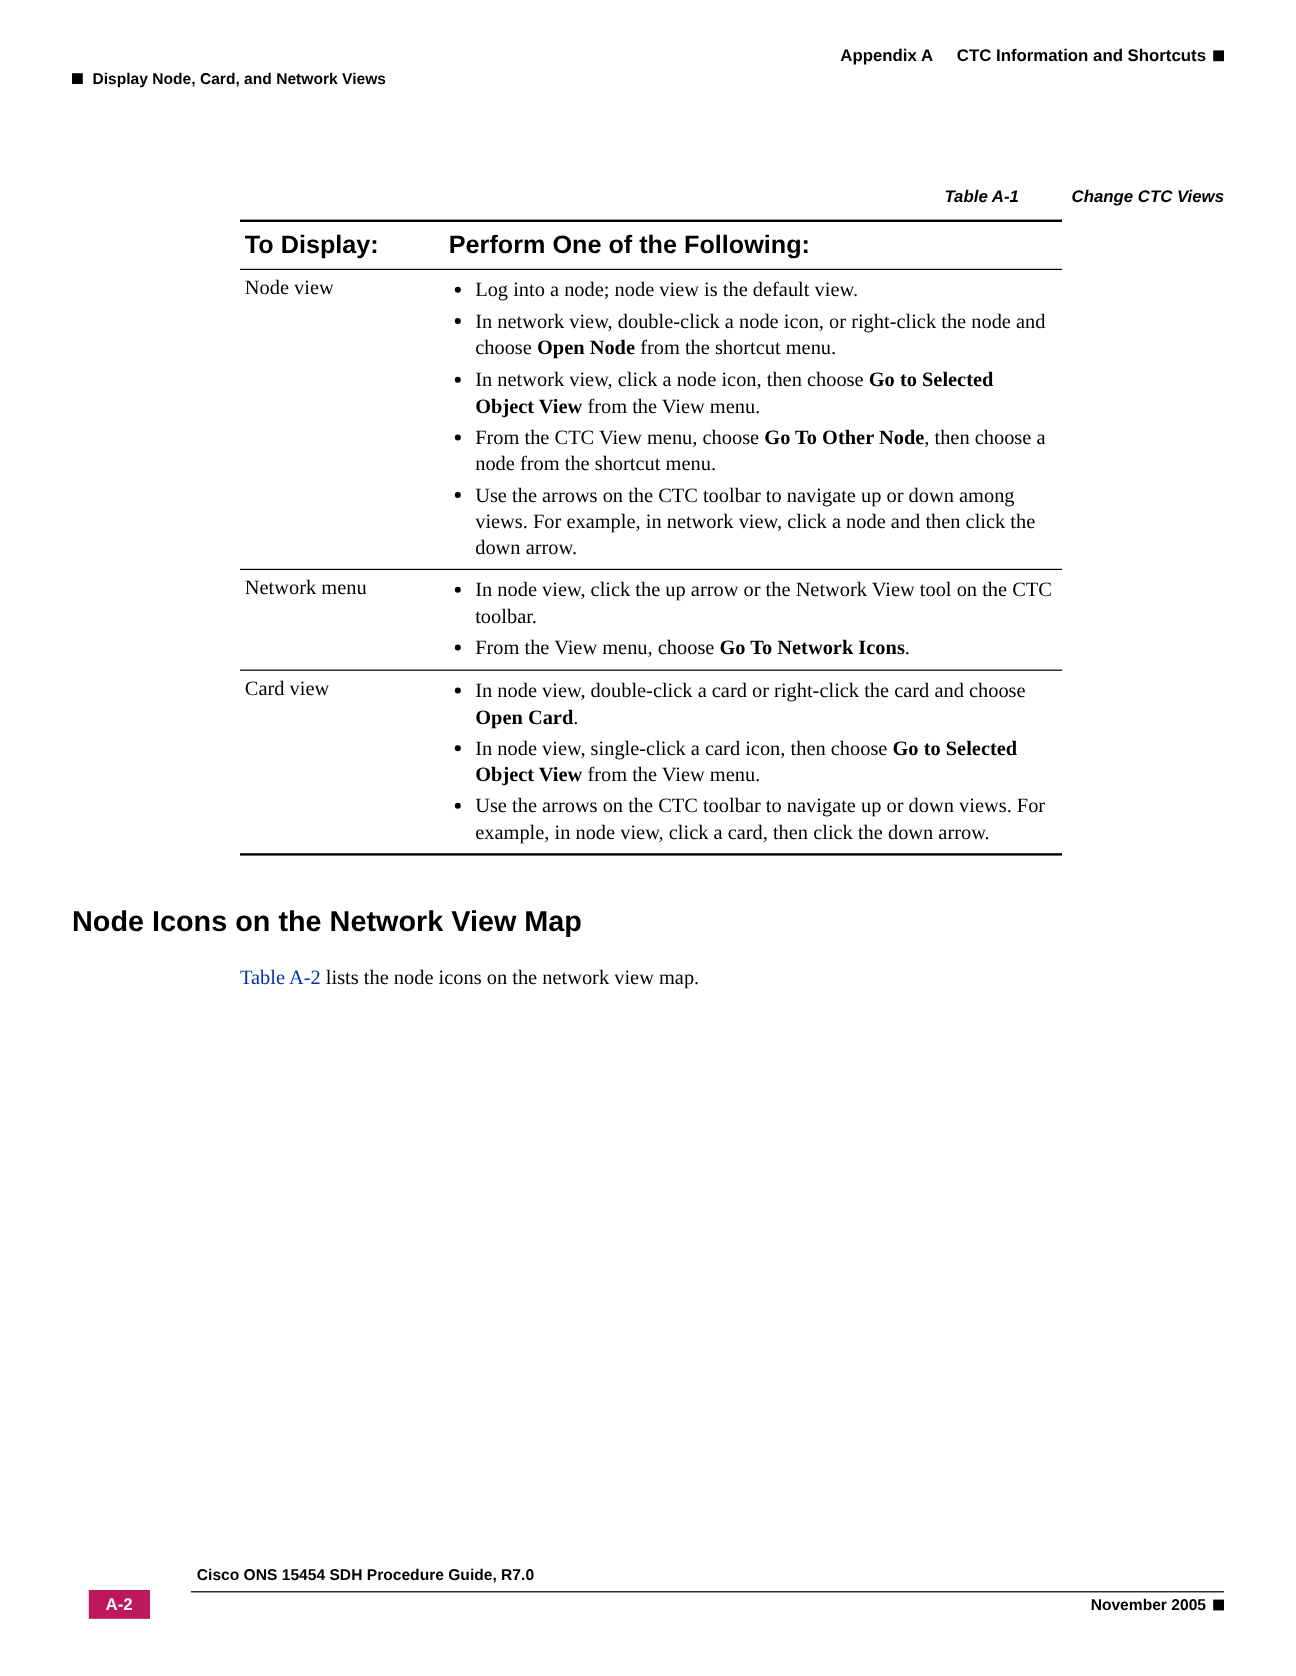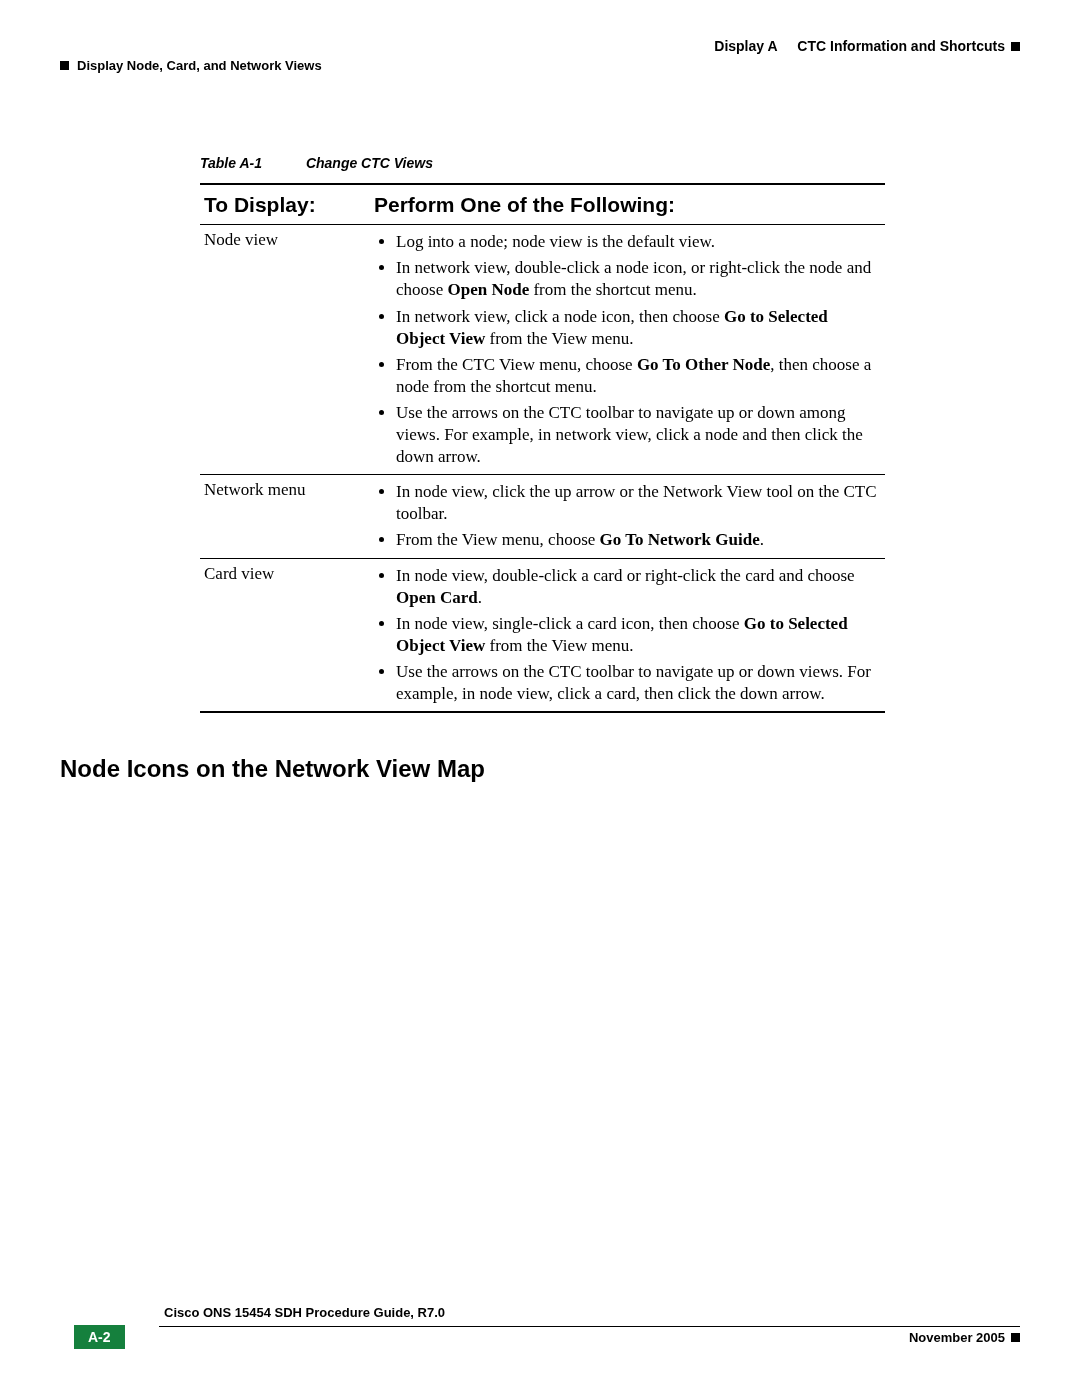--- a/index.html
+++ b/index.html
@@ -47,20 +47,21 @@
     align-items: center;
     gap: 8px;
   }
   .table-caption {
     margin-top: 82px;
     margin-left: 140px;
     font-family: Arial, Helvetica, sans-serif;
     font-style: italic;
     font-weight: bold;
     font-size: 14px;
+    text-align: right;
   }
   .table-caption .tnum { margin-right: 40px; }
   table.main-table {
     margin-top: 12px;
     margin-left: 140px;
     width: 685px;
     border-collapse: collapse;
     font-size: 17px;
     line-height: 1.3;
   }
@@ -110,21 +111,21 @@
     font-weight: bold;
     font-size: 13px;
     margin-top: -2px;
   }
   .footer-left {
     display:flex;
     align-items:center;
     gap:0;
   }
   .page-badge {
-    background:#15803d;
+    background:#be185d;
     color:#fff;
     font-family: Arial, Helvetica, sans-serif;
     font-weight:bold;
     font-size:14px;
     padding: 4px 14px;
     display:inline-block;
   }
   .footer-title {
     font-family: Arial, Helvetica, sans-serif;
     font-weight:bold;
@@ -136,21 +137,21 @@
   }
   .footer-right { display:flex; align-items:center; gap:6px;padding-left:31px; }
 </style>
 </head>
 <body>
 
 <div class="page">
   <div class="header-row">
     <span></span>
     <span class="header-right">
-      <span>Display A</span>
+      <span>Appendix A</span>
       <span>&nbsp;&nbsp;</span>
       <span>CTC Information and Shortcuts</span>
       <span class="hl-square"></span>
     </span>
   </div>
   <div class="header-sub">
     <span class="hl-square"></span>
     <span>Display Node, Card, and Network Views</span>
   </div>
 
@@ -177,38 +178,41 @@
               <li>From the CTC View menu, choose <b>Go To Other Node</b>, then choose a node from the shortcut menu.</li>
               <li>Use the arrows on the CTC toolbar to navigate up or down among views. For example, in network view, click a node and then click the down arrow.</li>
             </ul>
           </td>
         </tr>
         <tr>
           <td class="left-col">Network menu</td>
           <td>
             <ul class="bul">
               <li>In node view, click the up arrow or the Network View tool on the CTC toolbar.</li>
-              <li>From the View menu, choose <b>Go To Network Guide</b>.</li>
+              <li>From the View menu, choose <b>Go To Network Icons</b>.</li>
             </ul>
           </td>
         </tr>
         <tr>
           <td class="left-col">Card view</td>
           <td>
             <ul class="bul">
               <li>In node view, double-click a card or right-click the card and choose <b>Open Card</b>.</li>
               <li>In node view, single-click a card icon, then choose <b>Go to Selected Object View</b> from the View menu.</li>
               <li>Use the arrows on the CTC toolbar to navigate up or down views. For example, in node view, click a card, then click the down arrow.</li>
             </ul>
           </td>
         </tr>
       </tbody>
   </table>
 
   <div class="section-heading">Node Icons on the Network View Map</div>
+  <div class="section-text">
+    <span class="table-link">Table A-2</span><span> lists the node icons on the network view map.</span>
+  </div>
 </div>
 
 <div class="footer">
   <div class="footer-title">Cisco ONS 15454 SDH Procedure Guide, R7.0</div>
   <div class="footer-line"></div>
   <div class="footer-row">
     <span class="footer-left">
       <span class="page-badge">A-2</span>
     </span>
     <span class="footer-right">

